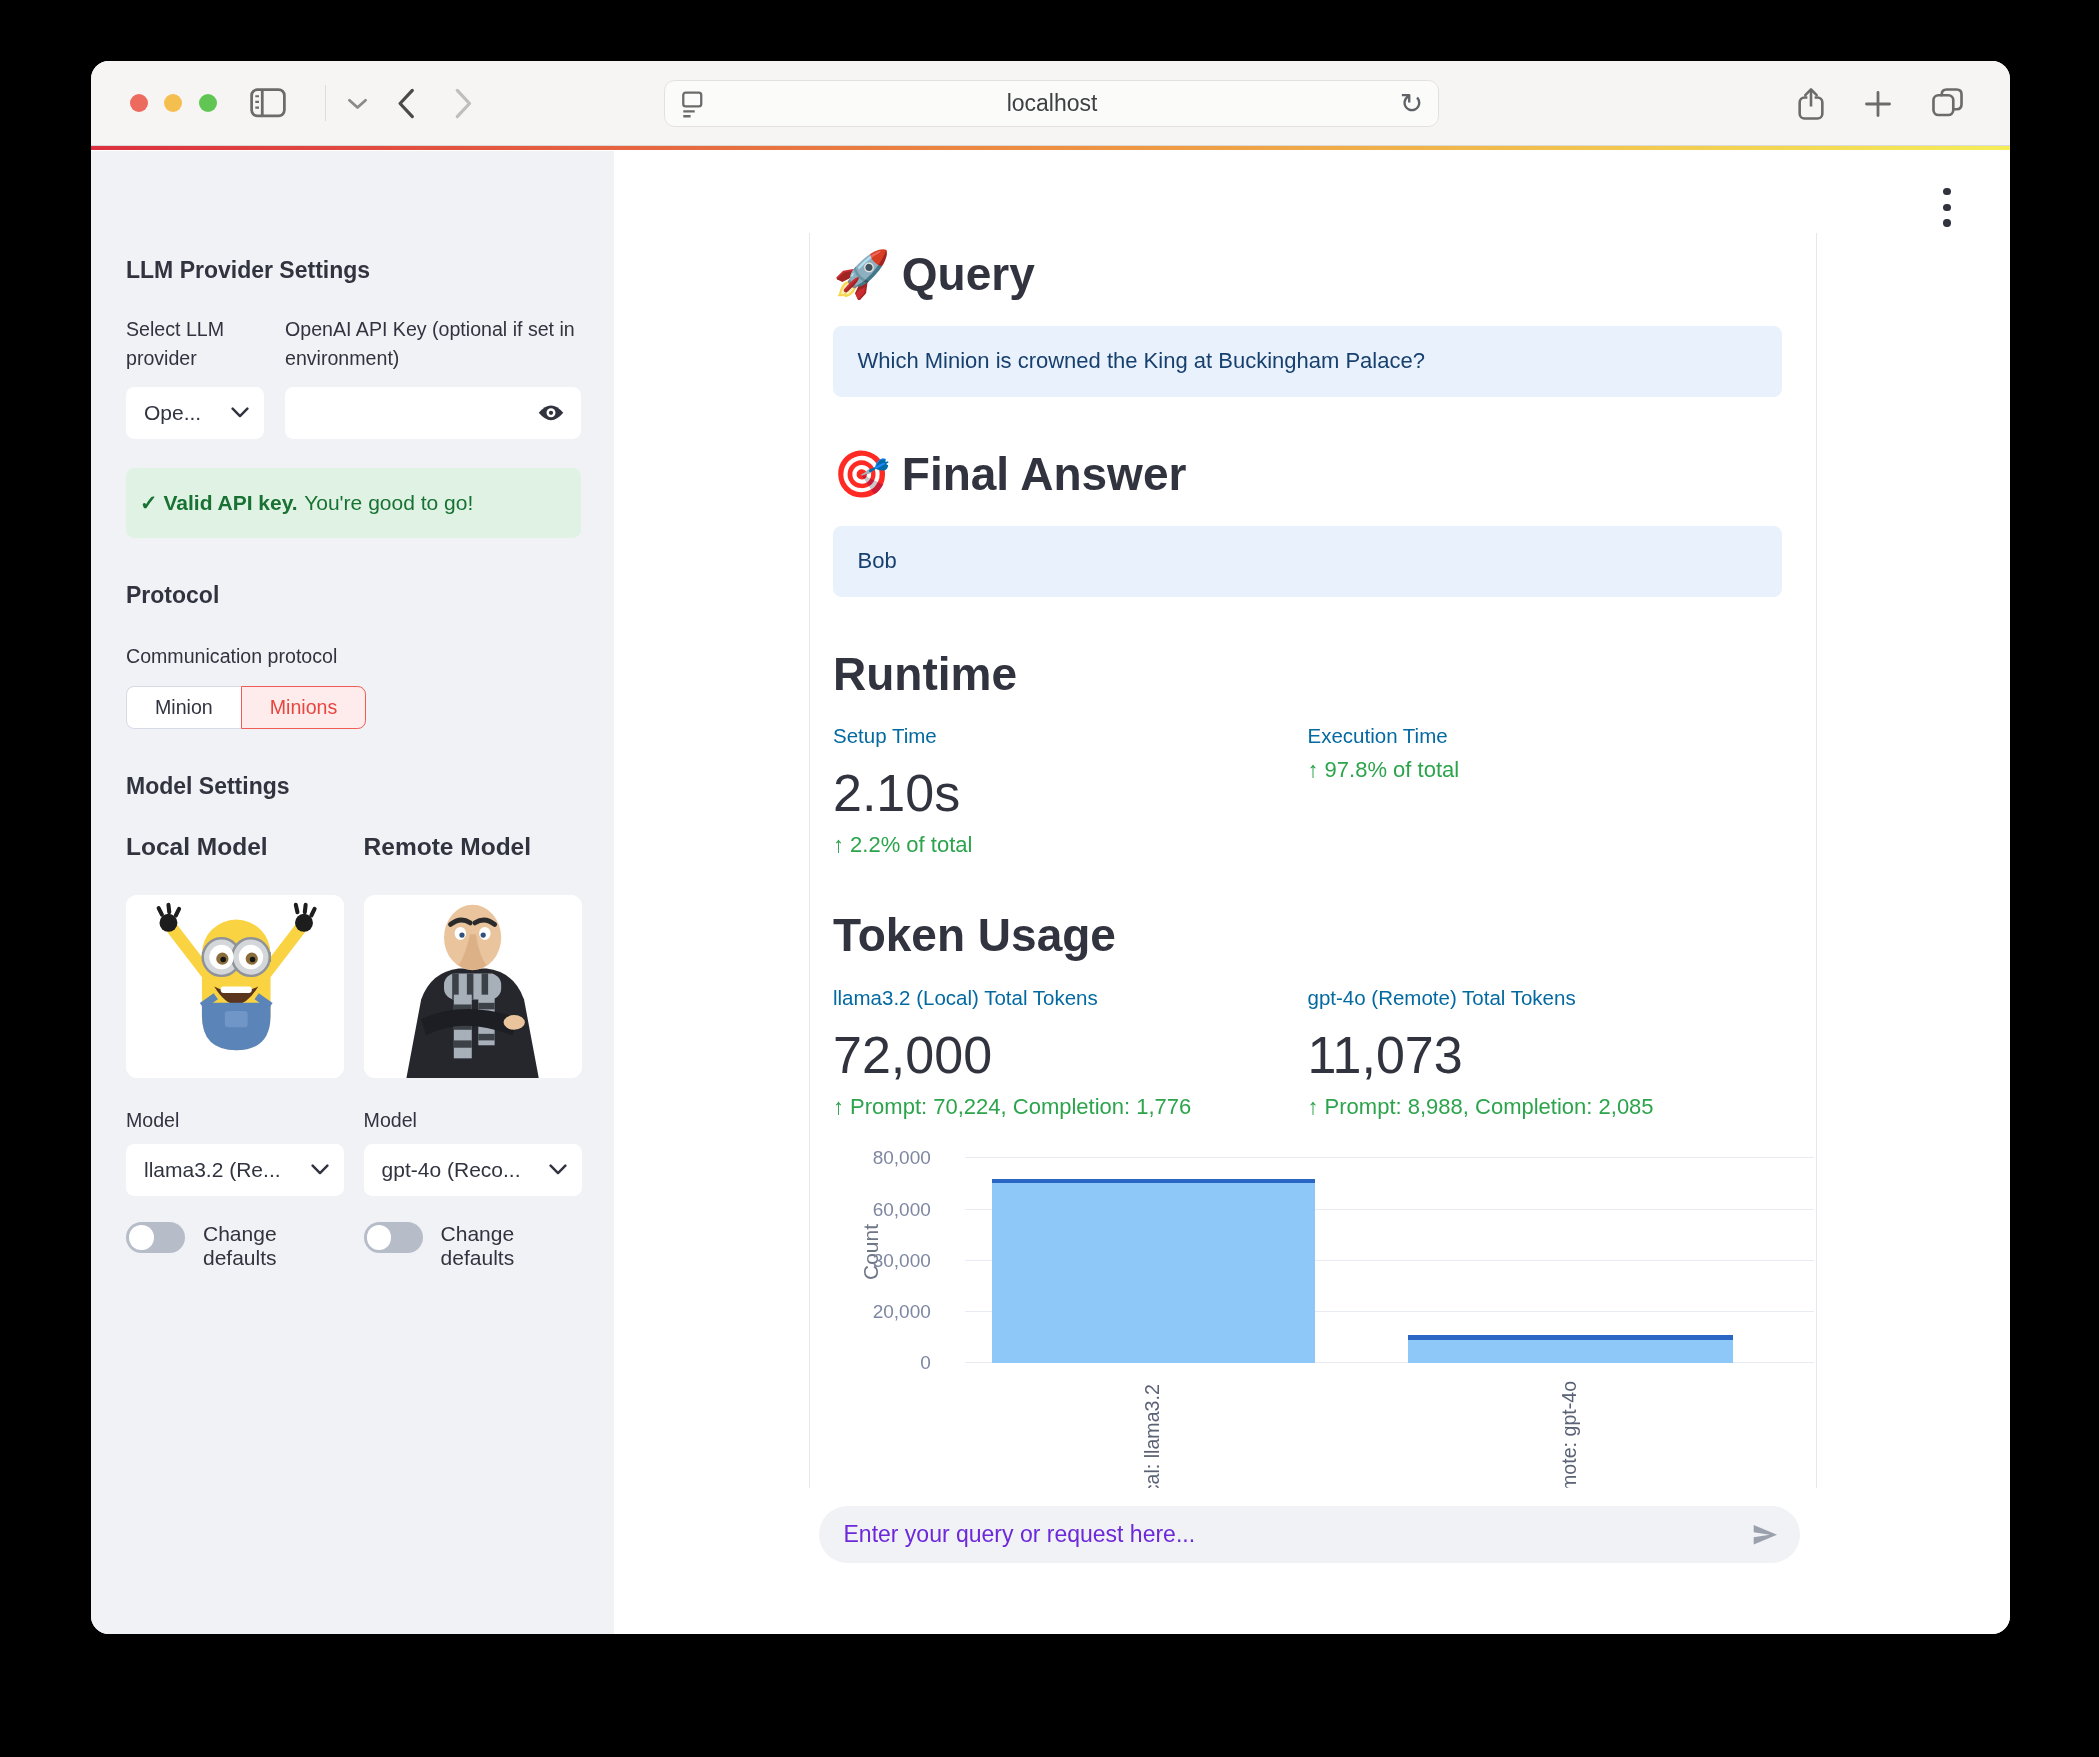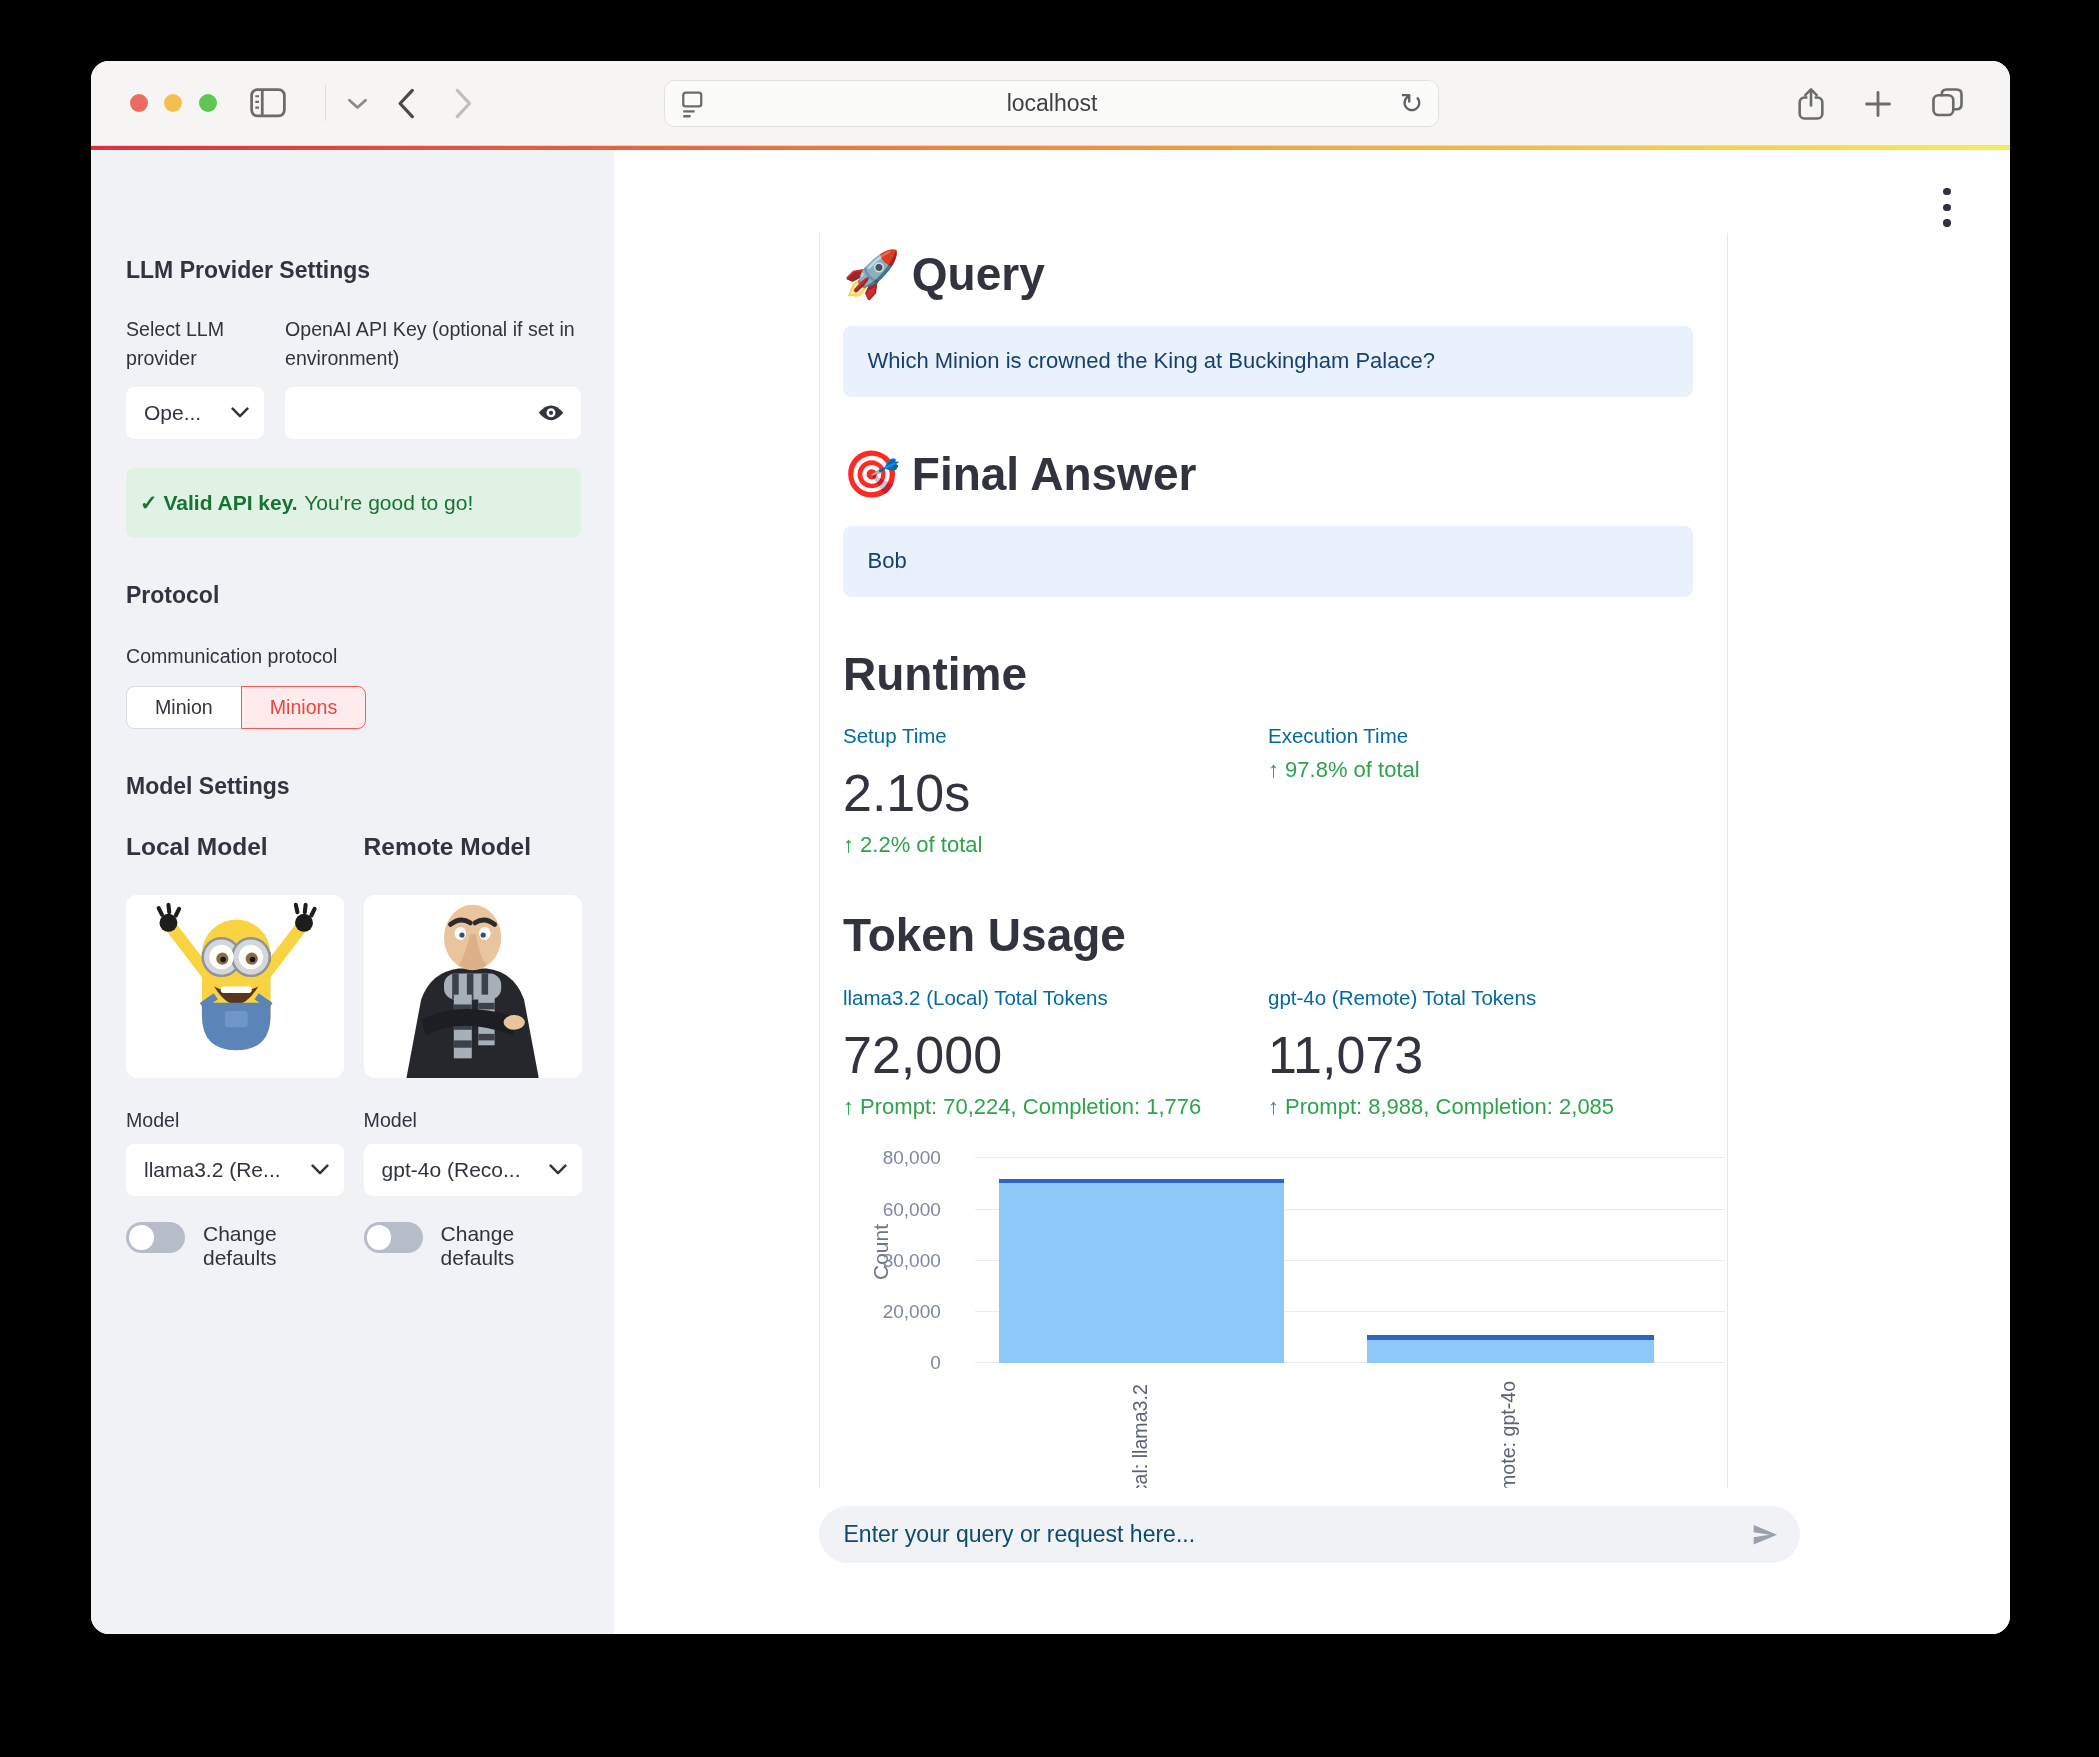--- a/index.html
+++ b/index.html
@@ -58,21 +58,21 @@
   .toggle-row { display:flex; align-items:flex-start; gap:18px; margin-top:26px; }
   .toggle { width:59px; height:31px; border-radius:15.5px; background:#b6bcc8; position:relative; flex-shrink:0; }
   .toggle .knob { position:absolute; left:3.3px; top:3.3px; width:24.5px; height:24.5px; border-radius:50%; background:#fff; }
   .toggle-label { font-size:21px; color:#31333f; }
   .chev { flex-shrink:0; }
 
   
   .kebab { position:absolute; top:37px; right:49px; width:28px; display:flex; flex-direction:column; gap:8.2px; align-items:center; }
   .kebab .dot { width:7.4px; height:7.4px; border-radius:50%; background:#31333f; }
 
-  .results { position:absolute; left:205px; top:82px; width:909px; height:1255px;
+  .results { position:absolute; left:195px; top:82px; width:1008px; height:1255px;
              border-left:0.8px solid #e4e7ee; border-right:0.8px solid #e4e7ee;
              padding:0 34px 0 23px; overflow:hidden; }
   .h-big { font-size:46px; font-weight:700; color:#31333f; line-height:1.1; }
   .emoji { margin-right:11.5px; }
   .q-title { margin-top:16.4px; }
   .info-box { margin-top:26px; min-height:71px; background:#e8f1fc; border-radius:8.2px;
               display:flex; align-items:center; padding:0 24.5px; font-size:22px; color:#17406f; }
   .a-title { margin-top:52px; }
   .rt-title { margin-top:52px; }
   .metrics { display:flex; margin-top:24.5px; }
@@ -91,21 +91,21 @@
   .gridline { position:absolute; left:0; right:0; height:0.8px; background:#e9ebf2; }
   .bar { position:absolute; bottom:0; display:flex; flex-direction:column; }
   .bar .seg-dark {}
   .bar .seg-light {}
   .xlabel { position:absolute; top:227px; height:131px; writing-mode:vertical-rl; transform:rotate(180deg);
             font-size:19.6px; color:#5a6275; white-space:nowrap; }
 
   
   .chat { position:absolute; left:205px; top:1355px; width:981px; height:57px; background:#f0f2f6;
           border-radius:29px; display:flex; align-items:center; padding:0 21px 0 24.5px; }
-  .chat .ph { flex:1; font-size:23px; color:#0c4a6e; }
+  .chat .ph { flex:1; font-size:23px; color:#6d28d9; }
 
   svg { display:block; }
 </style>
 </head>
 <body>
 
 <div class="window">
 
   <div class="toolbar">
     <div class="lights">

